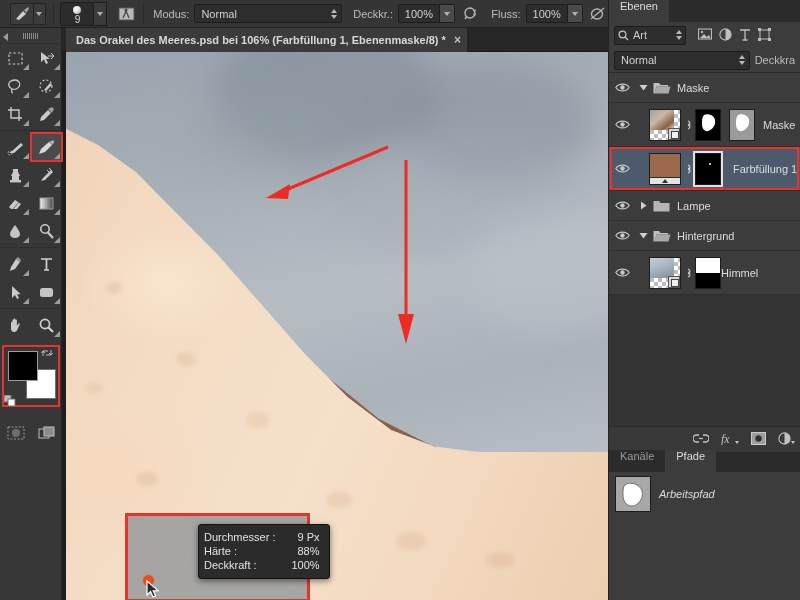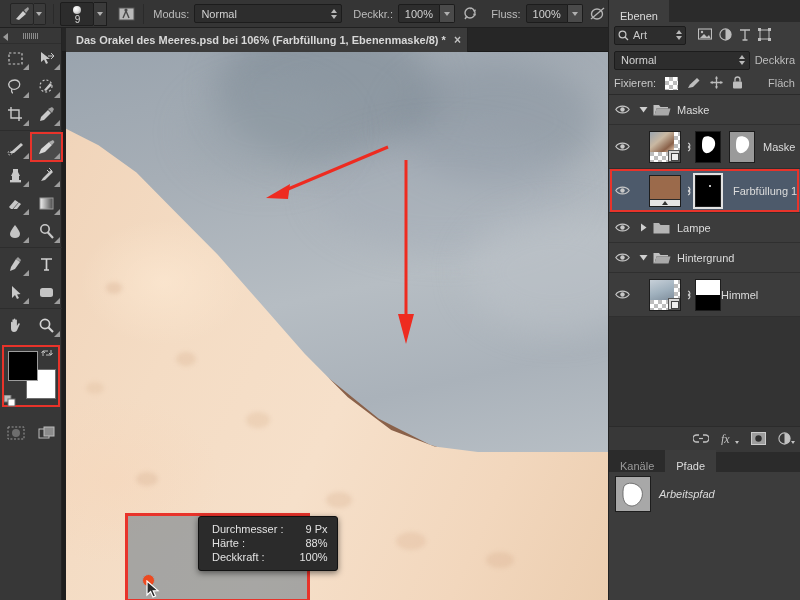--- a/index.html
+++ b/index.html
@@ -160,41 +160,41 @@
   .hair-strand { position: absolute; background: #b79f8c; opacity: .5; }
 
   .arrow-svg { position: absolute; left: 0; top: 0; width: 100%; height: 100%; pointer-events: none; }
 
   
   .tip-redbox {
     position: absolute; left: 63px; top: 461px; width: 185px; height: 89px;
     border: 3px solid #e8332a; background: rgba(118,130,140,0.62);
   }
   .tooltip {
-    position: absolute; left: 70px; top: 0; background: #2b2b2b;
-    border: 1px solid #111; border-radius: 3px; padding: 5px 9px 6px 13px;
+    position: absolute; left: 70px; top: 8px; background: #2b2b2b;
+    border: 1px solid #111; border-radius: 3px; padding: 5px 9px 6px 5px;
     color: #e2e2e2; font-size: 11px; box-shadow: 0 2px 6px rgba(0,0,0,.5);
   }
   .tip-row { display: flex; justify-content: space-between; gap: 10px; line-height: 14px; white-space: nowrap; }
   .tip-key { }
   .tip-val { min-width: 34px; text-align: right; }
   .brush-cursor-dot {
     position: absolute; left: 14px; top: 58px; width: 13px; height: 13px;
     border-radius: 50%; background: #ec4a20; border: 1px solid #a2a2a2;
   }
   .mouse-cursor { position: absolute; left: 18px; top: 64px; }
 
   
   .right-panel {
     position: absolute; left: 608px; top: 0; width: 192px; height: 600px;
     background: #333333; border-left: 1px solid #222;
   }
   .panel-tabbar { height: 22px; background: #2b2b2b; display: flex; align-items: flex-end; }
   .ptab {
-    height: 22px; padding: 0 11px; display: flex; align-items: flex-end;
+    height: 22px; padding: 0 11px; display: flex; align-items: flex-start;
     font-size: 11px; color: #9b9b9b; background: #2b2b2b;
   }
   .ptab.active { background: #3c3c3c; color: #dcdcdc; }
   .panel-body { background: #3c3c3c; }
 
   .filter-row { height: 26px; display: flex; align-items: center; padding: 0 5px; gap: 4px; }
   .filter-select {
     width: 72px; height: 19px; background: #2d2d2d; border: 1px solid #1c1c1c; border-radius: 2px;
     display: flex; align-items: center; padding: 0 3px; gap: 4px;
   }
@@ -626,42 +626,20 @@
         <div class="blend-select">
           <span>Normal</span>
           <span class="stepper" style="margin-left:0">
               <i class="st-up"></i>
               <i class="st-dn"></i>
             </span>
         </div>
         <span class="opt-label" style="margin:0">Deckkra</span>
       </div>
 
-      <div class="lock-row">
-        <span>Fixieren:</span>
-        <span class="checker" style="width:13px;height:13px;display:inline-block;"></span>
-        <span>
-          <svg width="14" height="13" viewBox="0 0 14 13">
-              <path d="M1 12 L3 8.5 L10 2 L12.5 4.5 L6 11 Z" fill="#bdbdbd"></path>
-            </svg>
-        </span>
-        <span>
-          <svg width="13" height="13" viewBox="0 0 13 13">
-              <path d="M6.5 0.5 L6.5 12.5 M0.5 6.5 L12.5 6.5" stroke="#bdbdbd" stroke-width="1.3"></path>
-              <path d="M6.5 0.5 L4.8 2.6 L8.2 2.6 Z M6.5 12.5 L4.8 10.4 L8.2 10.4 Z M0.5 6.5 L2.6 4.8 L2.6 8.2 Z M12.5 6.5 L10.4 4.8 L10.4 8.2 Z" fill="#bdbdbd"></path>
-            </svg>
-        </span>
-        <span>
-          <svg width="11" height="13" viewBox="0 0 11 13">
-              <rect x="1" y="5.5" width="9" height="7" rx="1" fill="#bdbdbd"></rect>
-              <path d="M3 5.5 L3 3.5 A2.5 2.5 0 0 1 8 3.5 L8 5.5" fill="none" stroke="#bdbdbd" stroke-width="1.3"></path>
-            </svg>
-        </span>
-        <span class="opt-label" style="margin-left:auto;margin-right:0">Fläch</span>
-      </div>
 
       <div class="layers-list">
 
         <div class="layer-row">
           <span class="eye-cell">
             <svg width="15" height="11" viewBox="0 0 15 11">
                 <path d="M0.8 5.5 C3.5 1 11.5 1 14.2 5.5 C11.5 10 3.5 10 0.8 5.5 Z" fill="none" stroke="#c8c8c8" stroke-width="1.1"></path>
                 <circle cx="7.5" cy="5.5" r="2.2" fill="#c8c8c8"></circle>
               </svg>
           </span>

